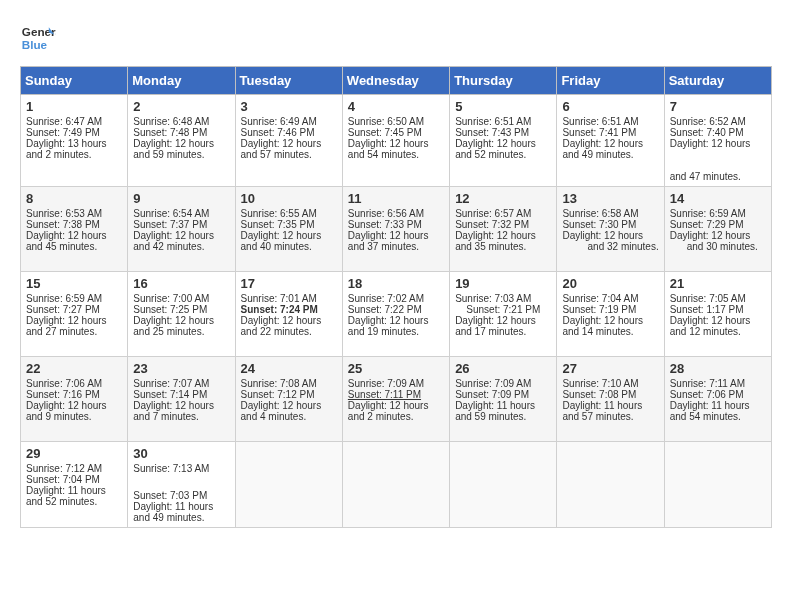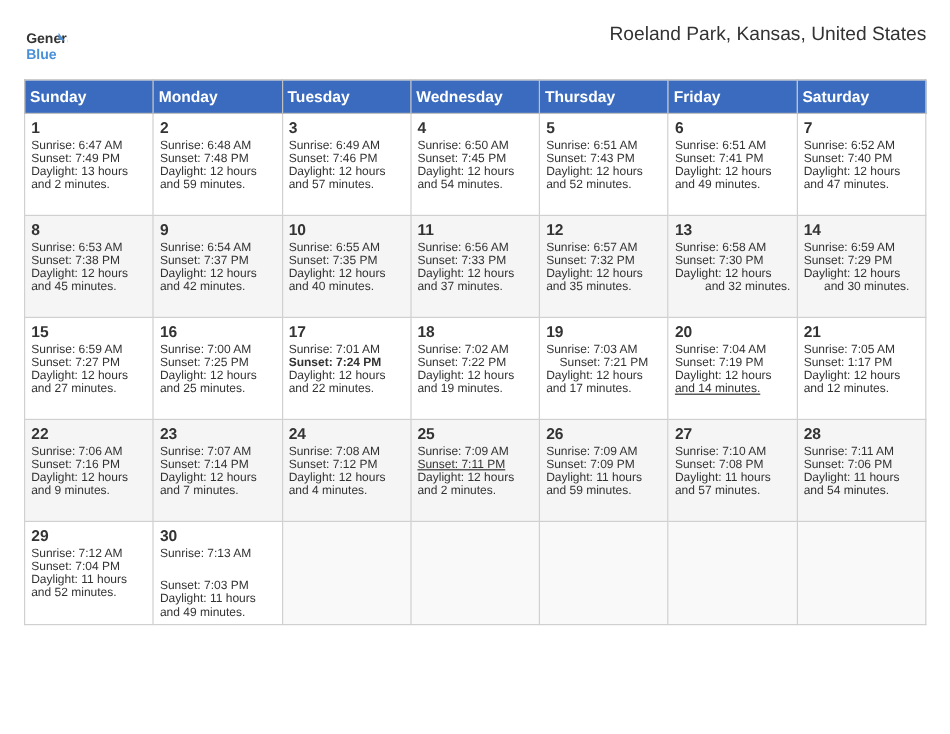--- a/index.html
+++ b/index.html
@@ -78,21 +78,20 @@
 
 <div class="header">
   <div class="logo">
     <svg class="logo-icon" viewBox="0 0 40 40">
       <text x="2" y="18" font-size="13" font-weight="bold" fill="#333" font-family="Arial">General</text>
       <text x="2" y="32" font-size="13" font-weight="bold" fill="#4a90d9" font-family="Arial">Blue</text>
       <polygon points="32,8 38,16 32,14" fill="#4a90d9"></polygon>
     </svg>
   </div>
   <div class="title-block">
-    <div class="location-title">Roeland Park, Kansas, United States</div>
   </div>
 </div>
 
 <table>
   <thead>
     <tr id="header-row">
         <th>Sunday</th>
         <th>Monday</th>
         <th>Tuesday</th>
         <th>Wednesday</th>
@@ -143,21 +142,21 @@
           <span style="display: block;">Sunrise: 6:51 AM</span>
           <span style="display: block;">Sunset: 7:41 PM</span>
           <span style="display: block;">Daylight: 12 hours</span>
           <span style="display: block;">and 49 minutes.</span>
         </td>
         <td>
           <span class="day-num">7</span>
           <span style="display: block;">Sunrise: 6:52 AM</span>
           <span style="display: block;">Sunset: 7:40 PM</span>
           <span style="display: block;">Daylight: 12 hours</span>
-          <span style="display: block;">and 47 minutes.</span>
+          <span style="display: block; margin-top: 22px;">and 47 minutes.</span>
         </td>
       </tr>
       <tr>
         <td>
           <span class="day-num">8</span>
           <span style="display: block;">Sunrise: 6:53 AM</span>
           <span style="display: block;">Sunset: 7:38 PM</span>
           <span style="display: block;">Daylight: 12 hours</span>
           <span style="display: block;">and 45 minutes.</span>
         </td>
@@ -238,21 +237,21 @@
           <span style="display: block;">Sunrise: 7:03 AM</span>
           <span style="display: block; text-align: center;">Sunset: 7:21 PM</span>
           <span style="display: block;">Daylight: 12 hours</span>
           <span style="display: block;">and 17 minutes.</span>
         </td>
         <td>
           <span class="day-num">20</span>
           <span style="display: block;">Sunrise: 7:04 AM</span>
           <span style="display: block;">Sunset: 7:19 PM</span>
           <span style="display: block;">Daylight: 12 hours</span>
-          <span style="display: block; text-decoration: underline;">and 14 minutes.</span>
+          <span style="display: block;">and 14 minutes.</span>
         </td>
         <td>
           <span class="day-num">21</span>
           <span style="display: block;">Sunrise: 7:05 AM</span>
           <span style="display: block;">Sunset: 1:17 PM</span>
           <span style="display: block;">Daylight: 12 hours</span>
           <span style="display: block;">and 12 minutes.</span>
         </td>
       </tr>
       <tr>

